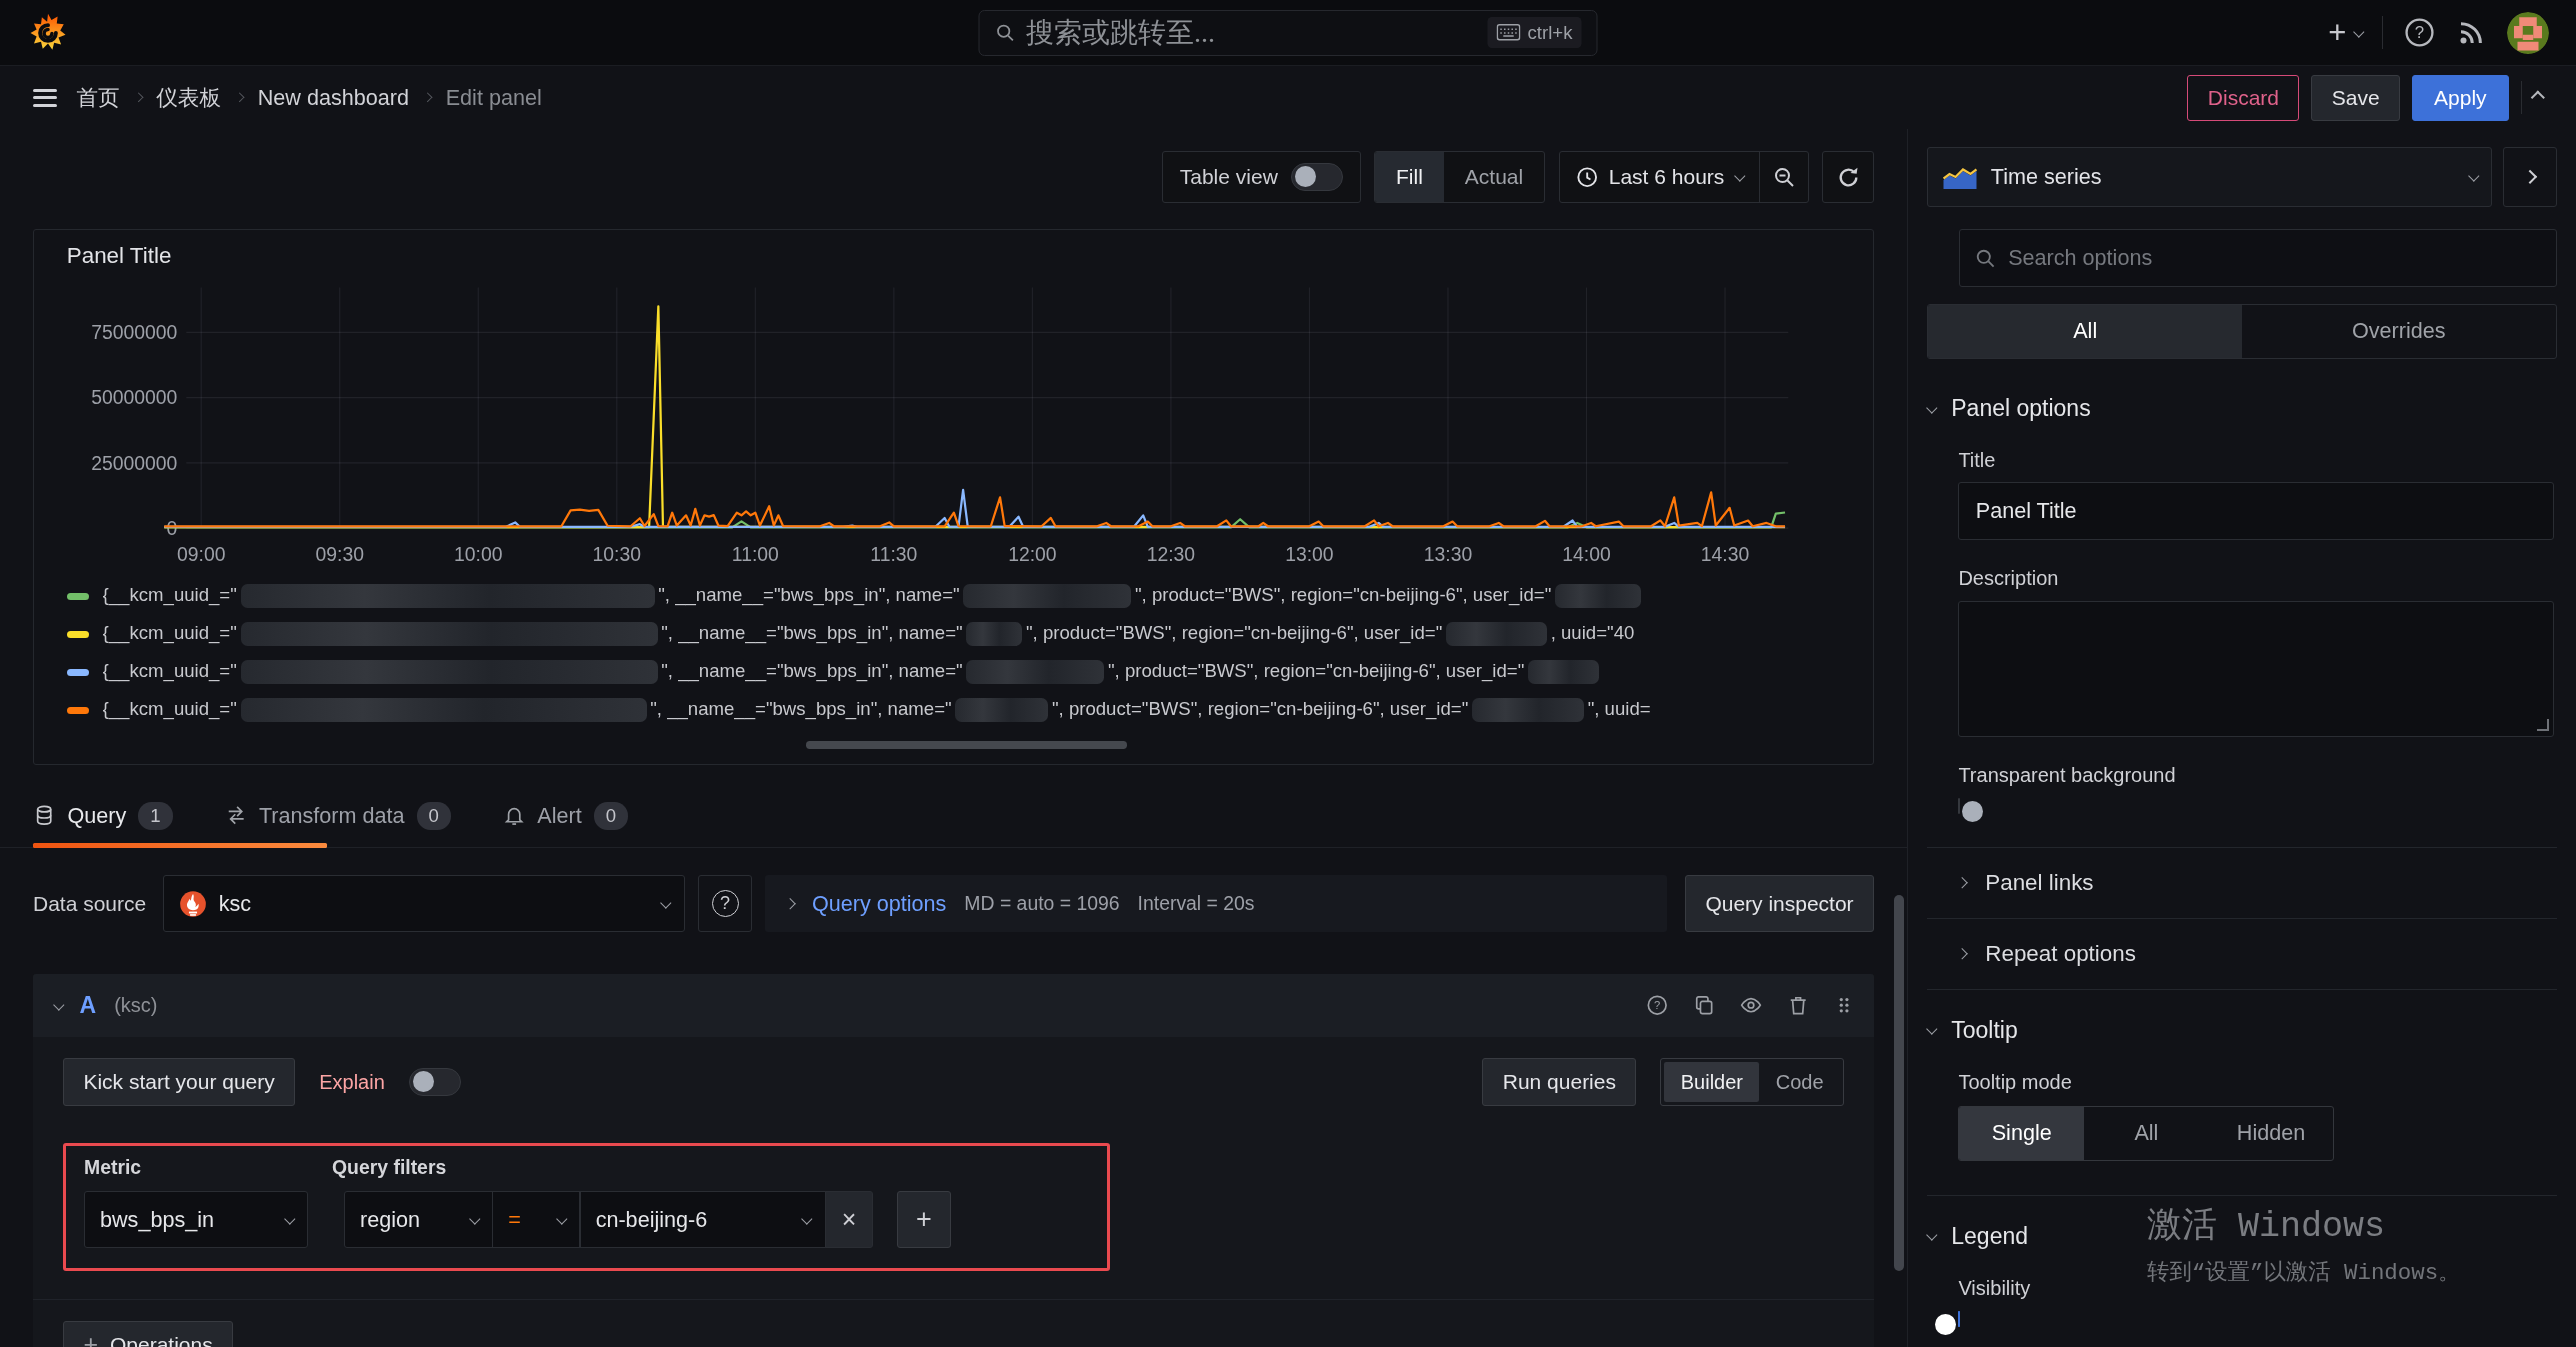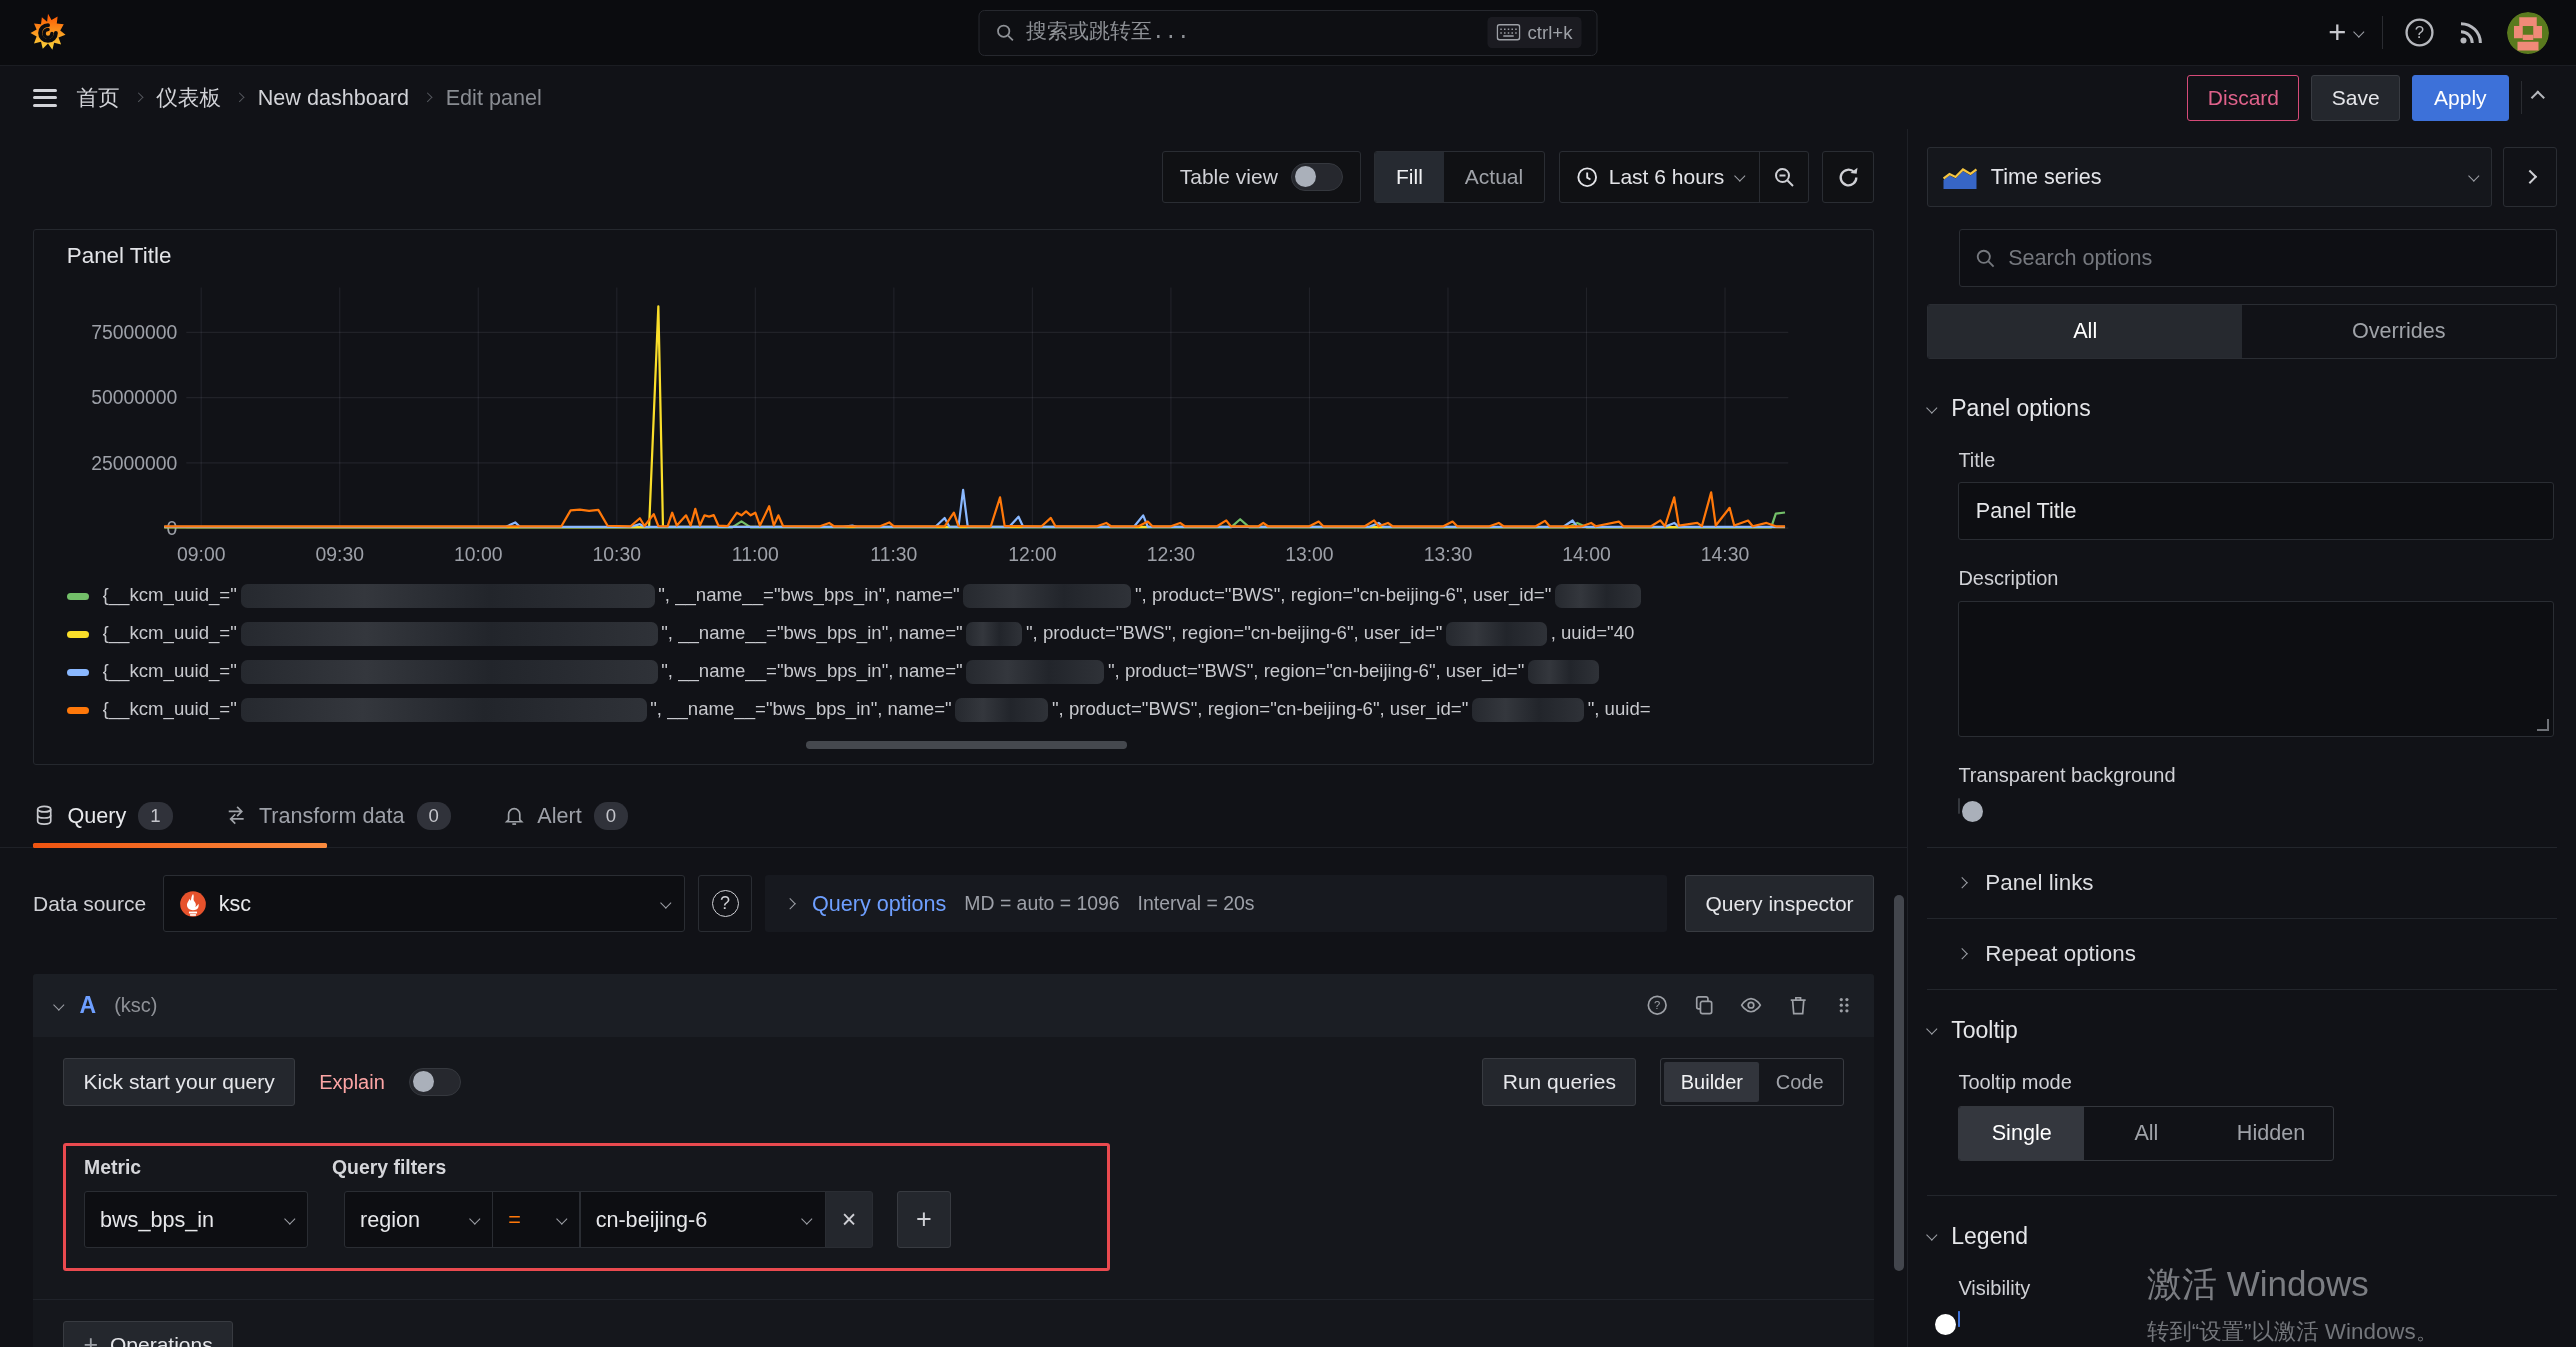--- a/index.html
+++ b/index.html
@@ -18,21 +18,21 @@
   .btn-primary { background:#3d71d9; border:0.7px solid #3d71d9; color:#fff; height:46px; padding:0 21px; }
   .btn-danger-outline { background:transparent; border:0.7px solid #d64a78; color:#e0628b; height:46px; padding:0 19.4px; }
   .toggle { position:relative; width:52px; height:28px; border-radius:14px; background:#26282e; border:0.7px solid #35383e; flex:none; cursor:pointer; }
   .toggle .knob { position:absolute; left:3px; top:2.2px; width:21px; height:21px; border-radius:50%; background:#aab0ba; }
   .toggle.on { background:#3d71d9; border-color:#3d71d9; }
   .toggle.on .knob { left:auto; right:3px; background:#fff; }
 
   
   .nav { height:66px; background:#0b0c0f; border-bottom:0.7px solid #1b1d22; display:flex; align-items:center; padding:0 27px; position:relative; }
   .nav-search { position:absolute; left:50%; top:9.7px; transform:translateX(-50%); width:619px; height:46px; background:#0e0f13; border:0.7px solid #26282e; border-radius:6px; display:flex; align-items:center; gap:10.4px; padding:0 15px; }
-  .nav-search input { flex:1; background:transparent; border:0; outline:none; color:#c7c8cd; font-size:21px; font-family:Liberation Mono, monospace; }
+  .nav-search input { flex:1; background:transparent; border:0; outline:none; color:#c7c8cd; font-size:28px; font-family:Liberation Serif, serif; }
   .nav-search input::placeholder { color:#8e9196; }
   .kbd-hint { display:flex; align-items:center; gap:7.5px; color:#9da0a6; font-size:18.6px; background:rgba(204,204,220,0.07); border-radius:4.5px; padding:4.5px 9px; }
   .nav-right { margin-left:auto; display:flex; align-items:center; gap:21px; }
   .nav-divider { width:0.7px; height:33px; background:#2a2c31; }
   .icon-btn { display:flex; align-items:center; gap:7.5px; color:#b6b8bd; cursor:pointer; }
   .plus-glyph { font-size:31px; line-height:1; color:#c7c8cd; }
   .avatar { width:42px; height:42px; border-radius:50%; overflow:hidden; }
 
   
   .crumbbar { height:63px; display:flex; align-items:center; padding:0 33px; gap:19.4px; }
@@ -139,21 +139,21 @@
   .sb-label { margin:27px 0 0 31px; font-size:20px; color:#d0d1d6; }
   .sb-input { margin:10.4px 0 0 31px; width:596px; height:58px; background:#0d0e12; border:0.7px solid #2a2d33; border-radius:3px; padding:0 16.4px; font-size:21.6px; color:#e6e7ea; font-family:inherit; outline:none; }
   .sb-textarea { margin:10.4px 0 0 31px; width:596px; height:136px; background:#0d0e12; border:0.7px solid #2a2d33; border-radius:3px; position:relative; }
   .resize-grip { position:absolute; right:4.5px; bottom:4.5px; width:12px; height:12px; border-right:2.2px solid #6e7177; border-bottom:2.2px solid #6e7177; }
   .sb-toggle-wrap { margin:12px 0 0 31px; }
   .sb-div { border:0; border-top:0.7px solid #23262c; margin:34px 0 0 0; }
   .sb-colrow { height:70px; display:flex; align-items:center; gap:19.4px; padding-left:31px; font-size:22.4px; color:#dcdde1; cursor:pointer; }
   .sb-seg3 { margin:12px 0 0 31px; width:376px; height:55px; border:0.7px solid #34373d; border-radius:3px; display:flex; overflow:hidden; }
   .sb-seg3 .c { flex:1; display:flex; align-items:center; justify-content:center; font-size:21.6px; color:#9fa2a8; cursor:pointer; }
   .sb-seg3 .c.sel { background:#34373e; color:#fff; }
-  .watermark { position:absolute; left:239px; top:1132px; pointer-events:none; color:#999ca1; opacity:0.78; }
+  .watermark { position:absolute; left:239px; top:1072px; pointer-events:none; color:#999ca1; opacity:0.78;font-family:Liberation Mono, monospace; }
   .watermark .w1 { font-size:35px; }
   .watermark .w2 { font-size:22.4px; margin-top:7.5px; color:#8f9297; }
 </style>
 </head>
 <body>
 
 <div class="nav">
   <span>
     <svg class="ic" width="42" height="42" viewBox="0 0 48 48">
       <defs>

